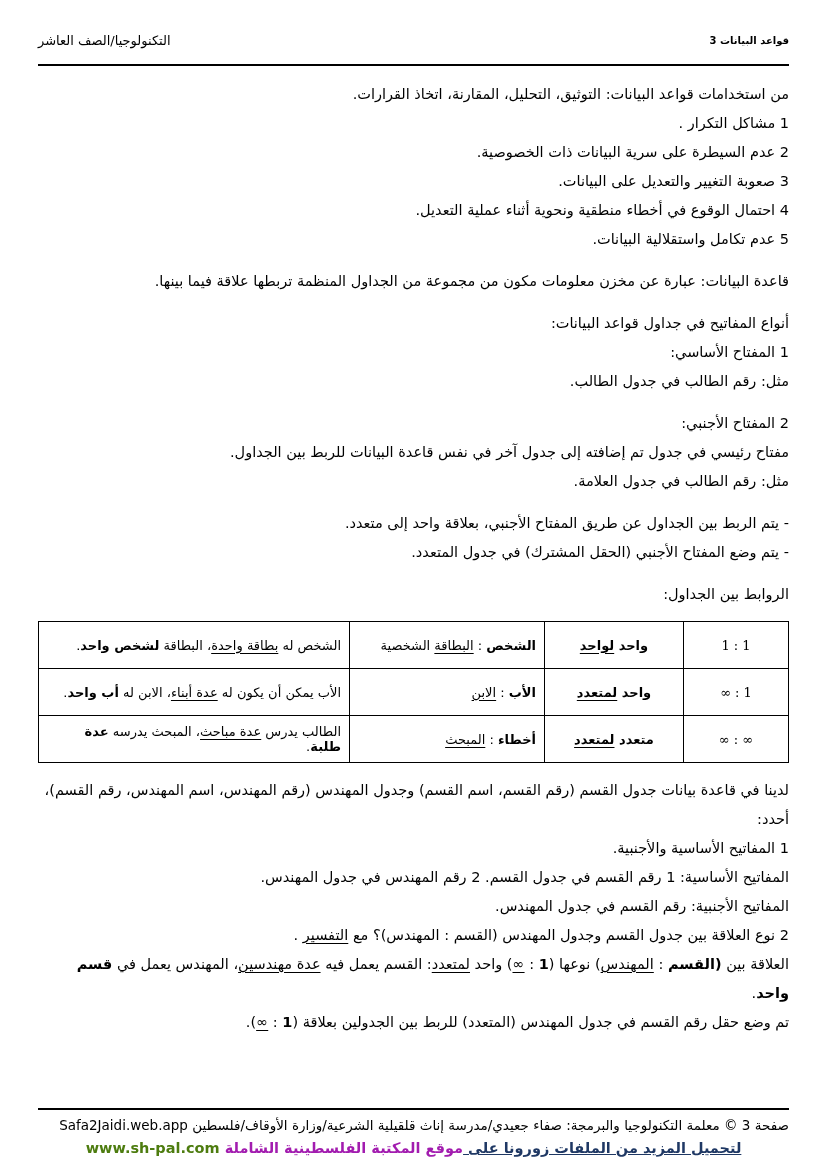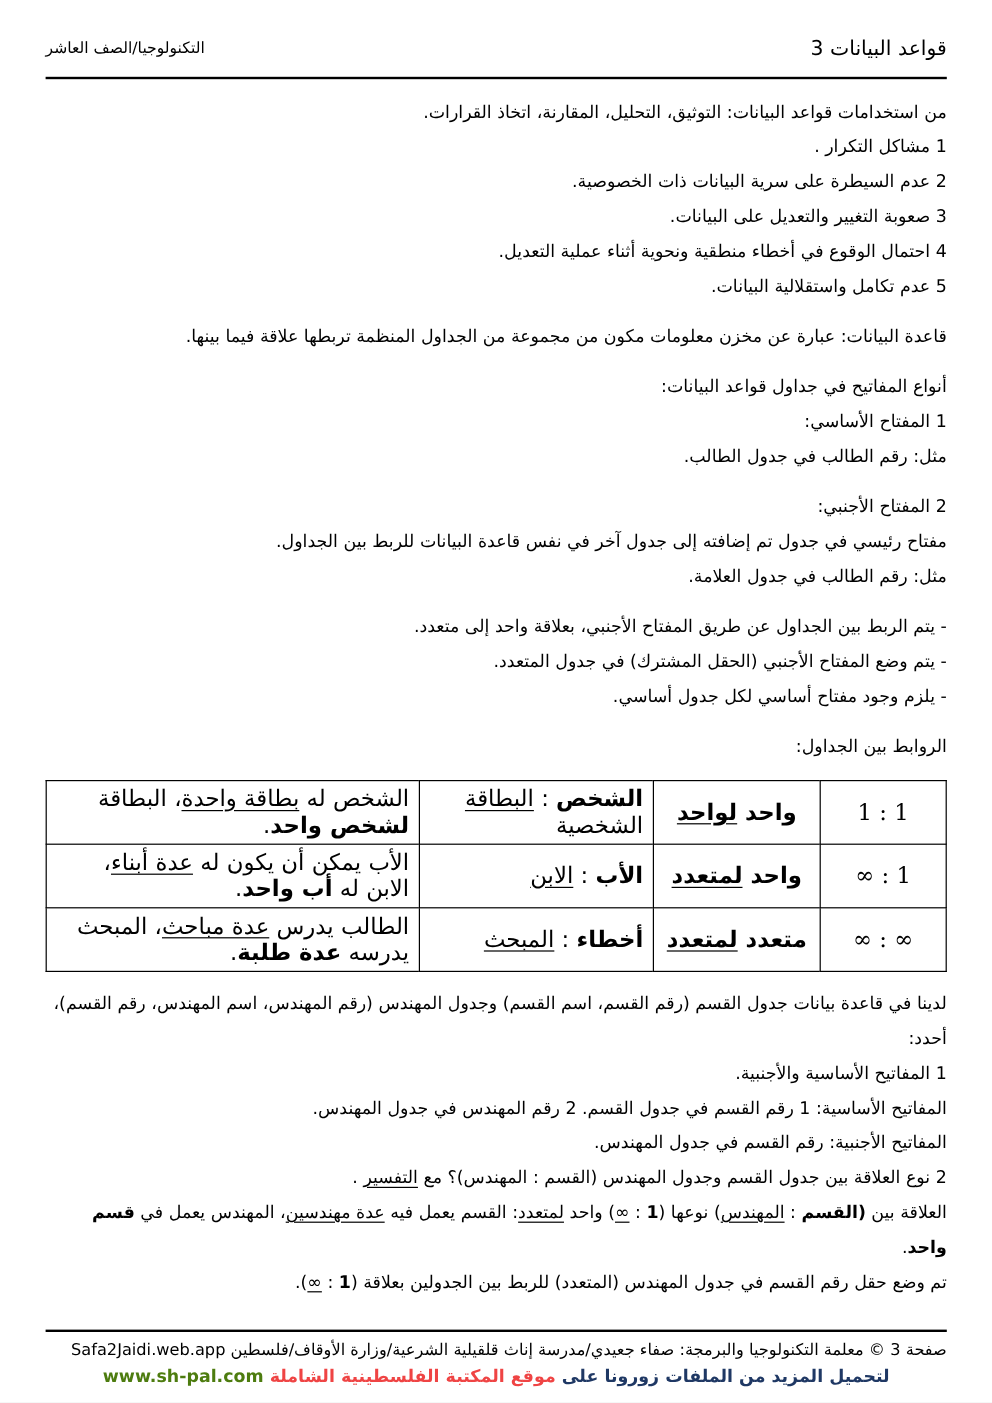--- a/index.html
+++ b/index.html
@@ -8,29 +8,29 @@
     width:827px;height:1169px;
     margin:0 auto;
     background:#ffffff;
     font-family:"DejaVu Sans", sans-serif;
     color:#000;
     direction:rtl;
     overflow:hidden;
   }
   .content{padding:30px 38px 0 38px;}
   .hdr{display:flex;justify-content:space-between;align-items:flex-end;font-size:15px;line-height:22px;}
-  .hdr-title{font-weight:normal;font-size:17px;}
+  .hdr-title{font-weight:bold;font-size:10px;}
   .hdr-subject{font-size:13px;}
   .hdr-rule{border:none;border-top:2px solid #000;margin:12px 0 14px 0;}
   .para{margin:0;font-size:14.5px;line-height:29px;text-align:right;}
   .para.gap{margin-top:13px;}
   .b{font-weight:bold;}
   .u{text-decoration:underline;text-underline-offset:3px;}
   table.links{width:100%;border-collapse:collapse;margin:12px 0 4px 0;}
-  table.links td{border:1.5px solid #000;padding:4px 8px;font-size:19px;height:38px;vertical-align:middle;}
+  table.links td{border:1.5px solid #000;padding:4px 8px;font-size:13px;height:38px;vertical-align:middle;}
   td.c-ratio{width:88px;text-align:center;font-family:"DejaVu Serif", serif;font-size:16px;}
   td.c-type{width:122px;text-align:center;}
   td.c-example{width:178px;text-align:right;}
   td.c-desc{text-align:right;}
   .footer{position:absolute;top:1108px;left:38px;right:38px;}
   .footer-rule{border:none;border-top:2px solid #000;margin:0 0 5px 0;}
   .footer-line1{font-size:13.5px;line-height:21px;text-align:right;white-space:nowrap;}
   .footer-line2{font-size:14.5px;line-height:24px;text-align:center;font-weight:bold;}
 </style>
 </head>
@@ -54,21 +54,20 @@
         <p class="para"><span>5 عدم تكامل واستقلالية البيانات.</span></p>
         <p class="para gap"><span>قاعدة البيانات: عبارة عن مخزن معلومات مكون من مجموعة من الجداول المنظمة تربطها علاقة فيما بينها.</span></p>
         <p class="para gap"><span>أنواع المفاتيح في جداول قواعد البيانات:</span></p>
         <p class="para"><span>1 المفتاح الأساسي:</span></p>
         <p class="para"><span>مثل: رقم الطالب في جدول الطالب.</span></p>
         <p class="para gap"><span>2 المفتاح الأجنبي:</span></p>
         <p class="para"><span>مفتاح رئيسي في جدول تم إضافته إلى جدول آخر في نفس قاعدة البيانات للربط بين الجداول.</span></p>
         <p class="para"><span>مثل: رقم الطالب في جدول العلامة.</span></p>
         <p class="para gap"><span>- يتم الربط بين الجداول عن طريق المفتاح الأجنبي، بعلاقة واحد إلى متعدد.</span></p>
         <p class="para"><span>- يتم وضع المفتاح الأجنبي (الحقل المشترك) في جدول المتعدد.</span></p>
-        <p class="para"><span>- يلزم وجود مفتاح أساسي لكل جدول أساسي.</span></p>
         <p class="para gap"><span>الروابط بين الجداول:</span></p>
       </div>
 
     <table class="links">
       <tbody>
         <tr>
           <td class="c-ratio" dir="ltr">1 : 1</td>
           <td class="c-type"><span class="b">واحد </span><span class="b u">لواحد</span></td>
           <td class="c-example"><span class="b">الشخص</span><span> : </span><span class="u">البطاقة</span><span> الشخصية</span></td>
           <td class="c-desc"><span>الشخص له </span><span class="u">بطاقة واحدة</span><span>، البطاقة </span><span class="b">لشخص واحد</span><span>.</span></td>
@@ -96,15 +95,15 @@
         <p class="para"><span>2 نوع العلاقة بين جدول القسم وجدول المهندس (القسم : المهندس)؟ مع </span><span class="u">التفسير</span><span> .</span></p>
         <p class="para"><span>العلاقة بين </span><span class="b">(القسم</span><span> : </span><span class="u">المهندس</span><span>) نوعها </span><span dir="ltr" style="unicode-bidi: isolate;"><span>(</span><span class="u">∞</span><span> : </span><span class="b">1</span><span>)</span></span><span> واحد </span><span class="u">لمتعدد</span><span>: القسم يعمل فيه </span><span class="u">عدة مهندسين</span><span>، المهندس يعمل في </span><span class="b">قسم واحد</span><span>.</span></p>
         <p class="para"><span>تم وضع حقل رقم القسم في جدول المهندس (المتعدد) للربط بين الجدولين بعلاقة </span><span dir="ltr" style="unicode-bidi: isolate;"><span>(</span><span class="u">∞</span><span> : </span><span class="b">1</span><span>)</span></span><span>.</span></p>
       </div>
 
   </div>
 
   <div class="footer">
     <hr class="footer-rule">
     <div class="footer-line1">صفحة 3 © معلمة التكنولوجيا والبرمجة: صفاء جعيدي/مدرسة إناث قلقيلية الشرعية/وزارة الأوقاف/فلسطين Safa2Jaidi.web.app</div>
-    <div class="footer-line2"><span class="b" style="color: rgb(31, 56, 100);">لتحميل المزيد من الملفات زورونا على </span><span class="b" style="color: #ef4444;">موقع المكتبة الفلسطينية الشاملة </span><span class="b" style="color: #4d7c0f;">www.sh-pal.com</span></div>
+    <div class="footer-line2"><span class="b" style="color: rgb(31, 56, 100); text-decoration: underline;">لتحميل المزيد من الملفات زورونا على </span><span class="b" style="color: #a21caf;">موقع المكتبة الفلسطينية الشاملة </span><span class="b" style="color: #4d7c0f;">www.sh-pal.com</span></div>
   </div>
 </div>
 
 </body></html>

